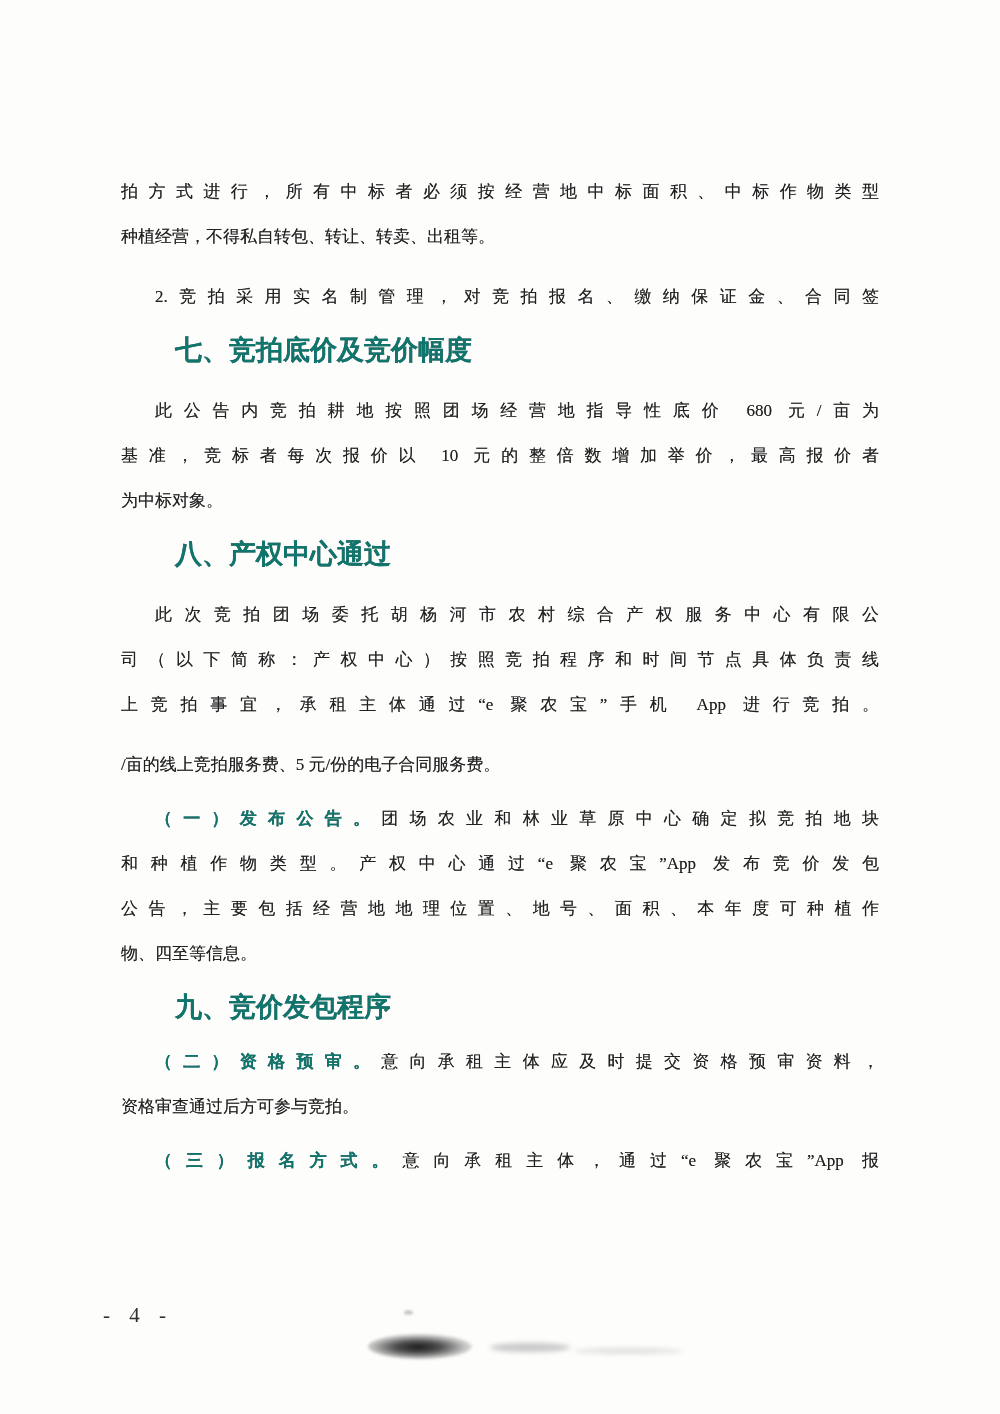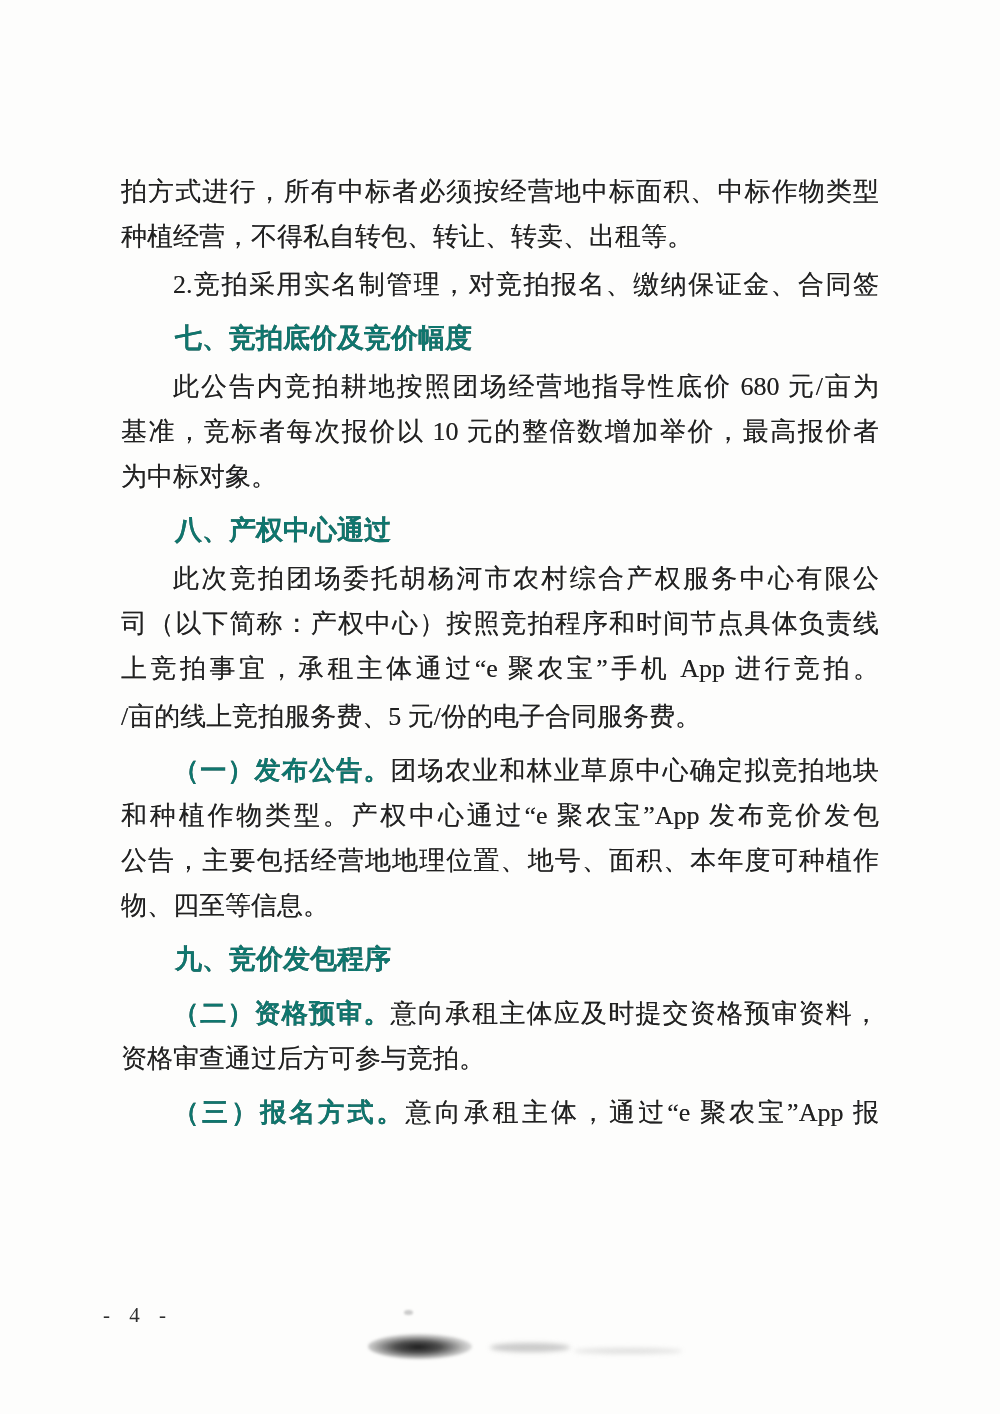--- a/index.html
+++ b/index.html
@@ -13,25 +13,25 @@
     font-family: "Liberation Serif", "DejaVu Serif", serif;
     color: #222;
   }
   .content {
     position: absolute;
     left: 121px;
     top: 169px;
     width: 758px;
   }
   .block { margin: 0; }
-  .block + .block { margin-top: 3px; }
+  .block + .block { margin-top: 15px; }
   .block.heading { margin-top: 9px; }
   .block.item { margin-top: 9px; }
   .line {
-    font-size: 26px;
+    font-size: 17px;
     line-height: 45px;
     height: 45px;
     text-align: left;
     color: #212121;
     text-shadow: 0 0 0.5px rgba(30,30,30,0.55);
     overflow: hidden;
   }
   .line.j {
     text-align: justify;
     text-align-last: justify;

